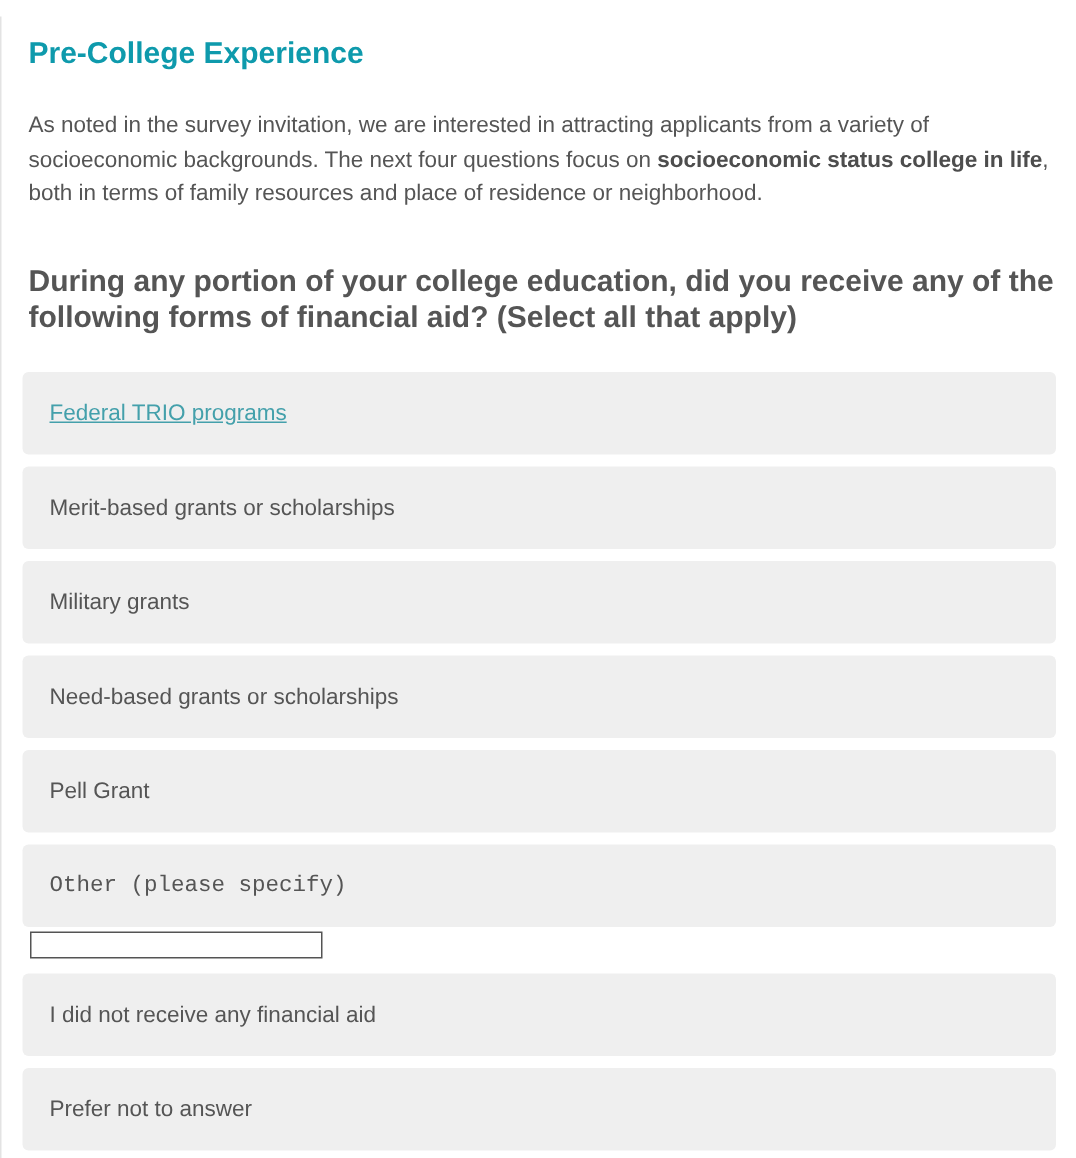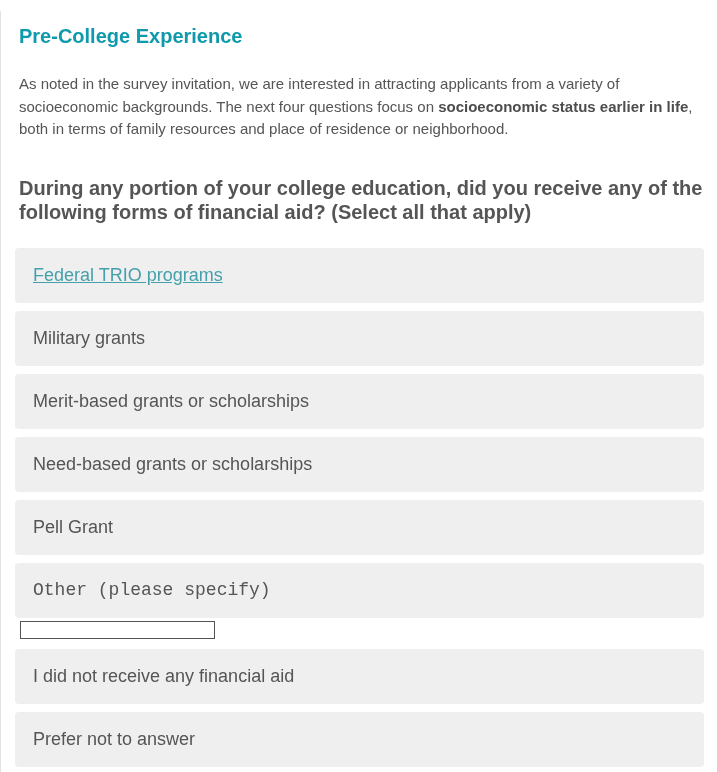--- a/index.html
+++ b/index.html
@@ -44,21 +44,21 @@
   }
   .option {
     height: 55px;
     margin: 0 13px 8px 14px;
     background: var(--option-bg, #efefef);
     border-radius: 4px;
     display: flex;
     align-items: center;
     padding-left: 18px;
     box-sizing: border-box;
-    font-size: 18px;
+    font-size: 15px;
     color: var(--body-text, #555555);
     cursor: pointer;
   }
   .option.has-input { margin-bottom: 3px; font-family: Liberation Mono, monospace; }
   .option-link {
     color: var(--link-teal, #44a0ab);
     text-decoration: underline;
     cursor: pointer;
   }
   .other-input {
@@ -74,33 +74,33 @@
     color: #333333;
     outline: none;
   }
 </style>
 </head>
 <body>
 
 <div class="page">
   <h1 class="page-title">Pre-College Experience</h1>
 
-  <p class="intro"><span>As noted in the survey invitation, we are interested in attracting applicants from a variety of socioeconomic backgrounds. The next four questions focus on </span><b>socioeconomic status earlier in life</b><span>, both in terms of family resources and place of residence or neighborhood.</span></p>
+  <p class="intro"><span>As noted in the survey invitation, we are interested in attracting applicants from a variety of socioeconomic backgrounds. The next four questions focus on </span><b>socioeconomic status college in life</b><span>, both in terms of family resources and place of residence or neighborhood.</span></p>
 
   <div class="question">During any portion of your college education, did you receive any of the following forms of financial aid? (Select all that apply)</div>
 
   <div class="options">
       <div class="option">
         <span class="option-link">Federal TRIO programs</span>
       </div>
       <div class="option">
-        <span>Military grants</span>
+        <span>Merit-based grants or scholarships</span>
       </div>
       <div class="option">
-        <span>Merit-based grants or scholarships</span>
+        <span>Military grants</span>
       </div>
       <div class="option">
         <span>Need-based grants or scholarships</span>
       </div>
       <div class="option">
         <span>Pell Grant</span>
       </div>
       <div class="option has-input">
         <span>Other (please specify)</span>
       </div>

